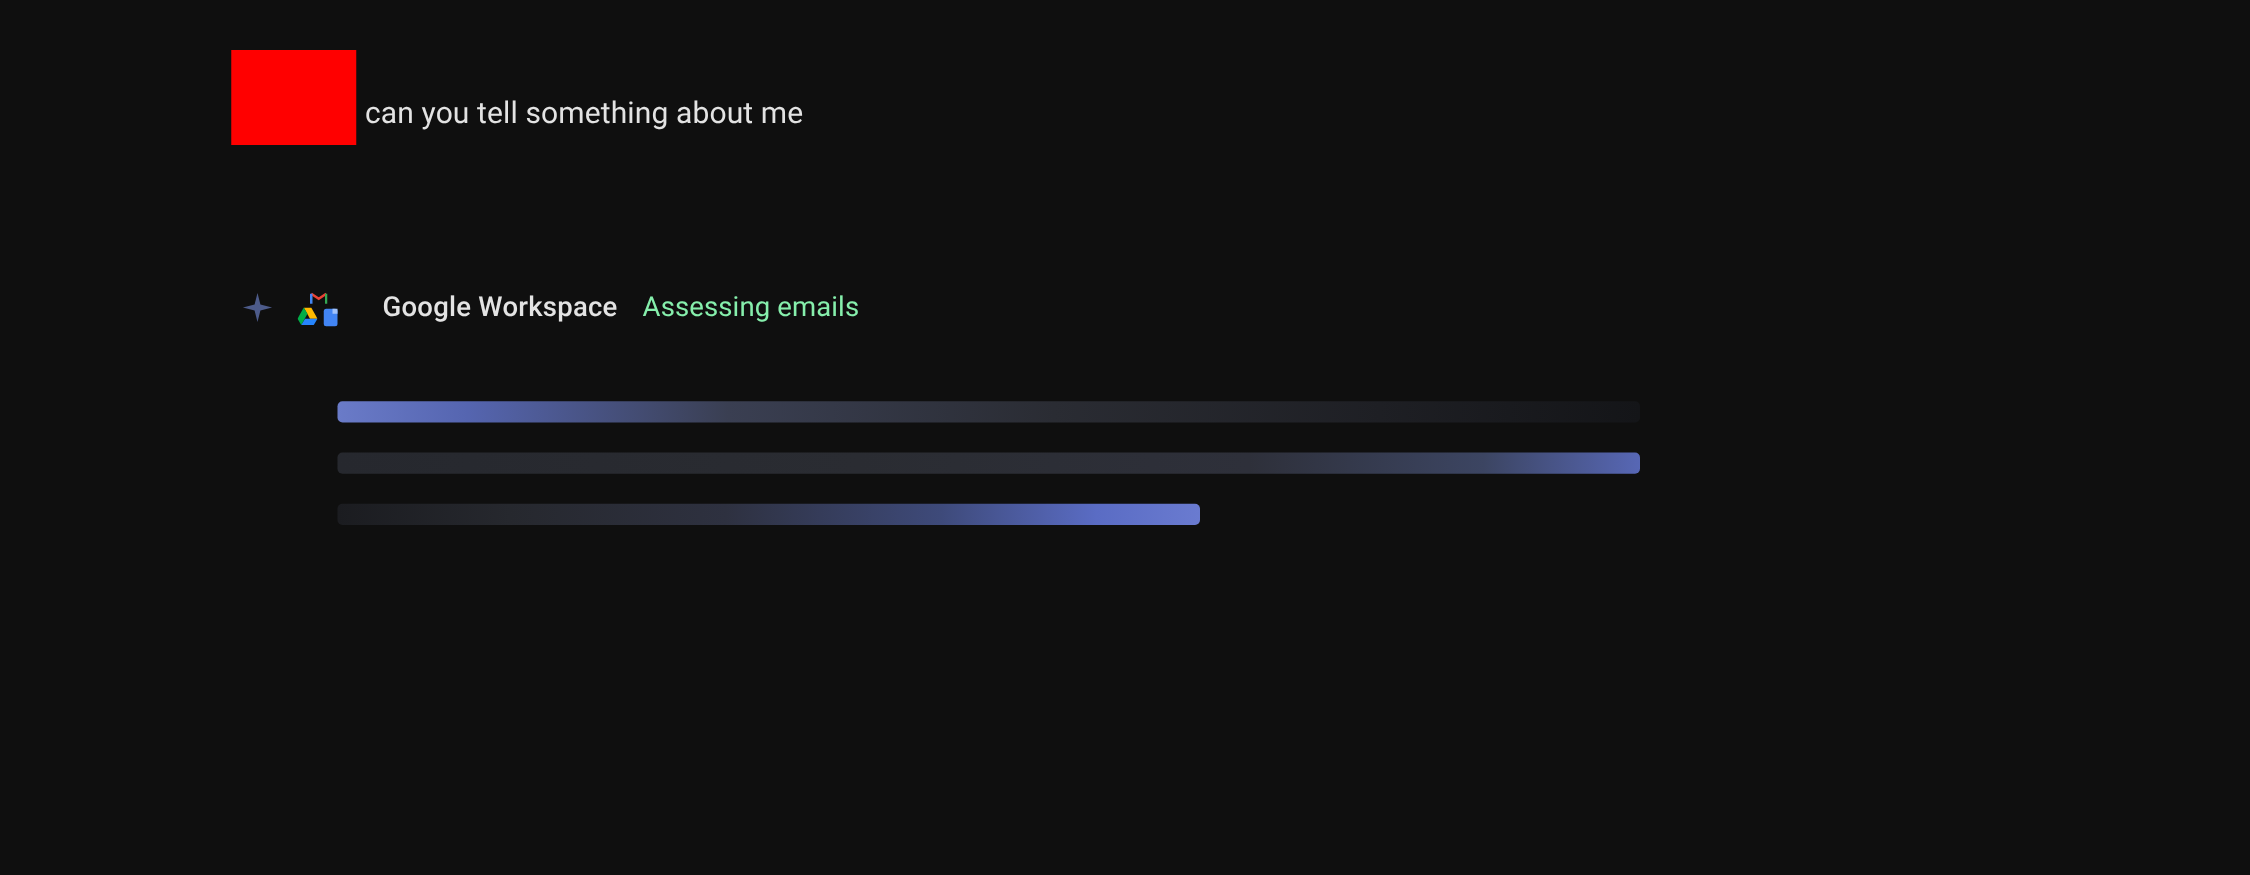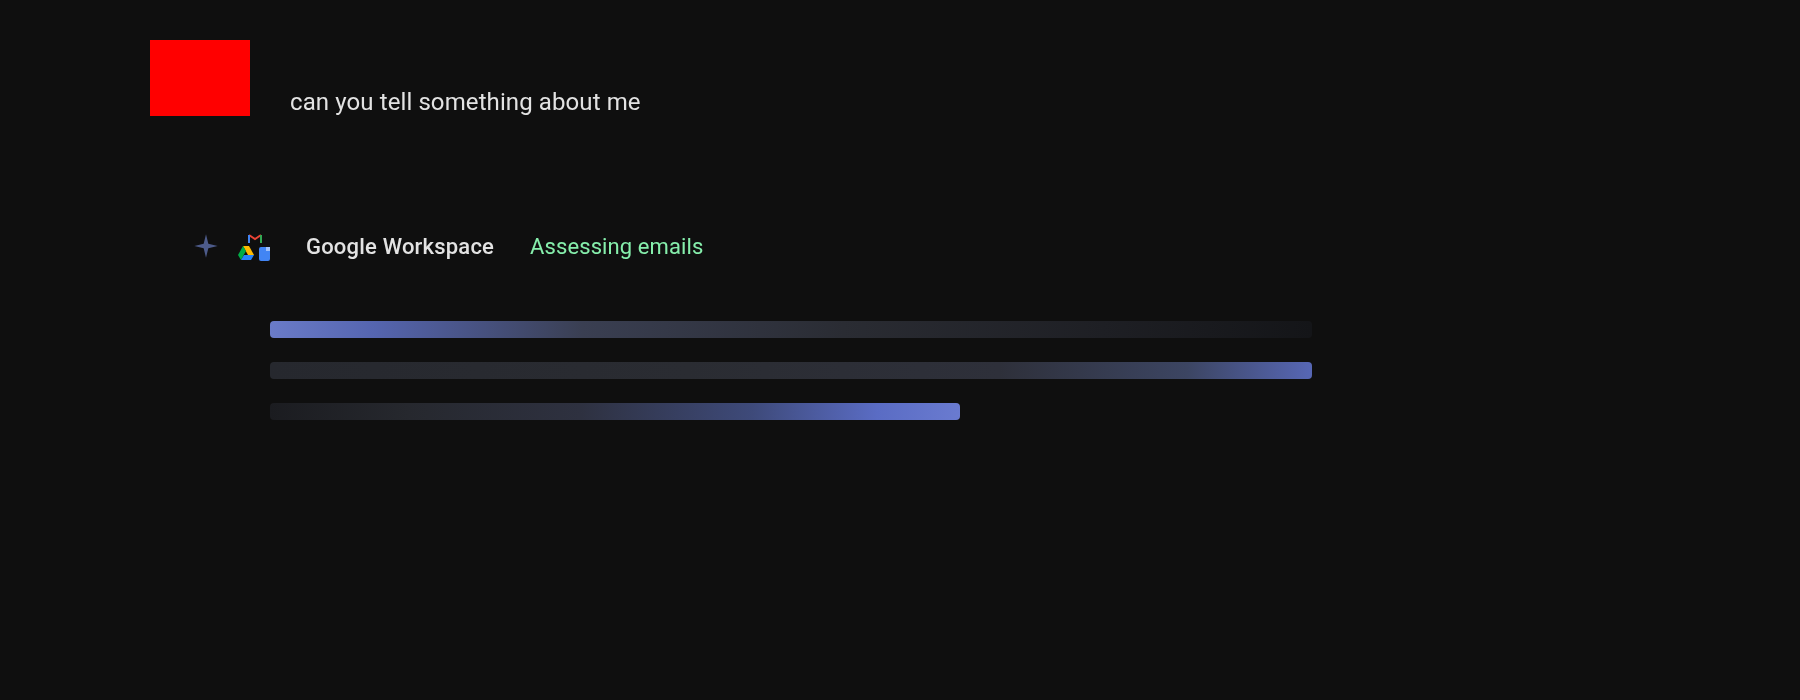--- a/index.html
+++ b/index.html
@@ -16,23 +16,24 @@
       position: relative;
     }
     .container {
       width: 100%;
       height: 100%;
       padding-top: 40px;
       padding-left: 150px;
     }
     .user-row {
       display: flex;
-      align-items: flex-end;
-      gap: 40px;
+      align-items: center;
+      gap: 7px;
       margin-bottom: 115px;
+      margin-left: 35px;
     }
     .user-avatar {
       width: 100px;
       height: 76px;
       background: #ff0000;
       flex-shrink: 0;
     }
     .user-message {
       color: #e3e3e3;
       font-size: 24px;
@@ -55,21 +56,21 @@
     .workspace-icons {
       width: 30px;
       height: 30px;
       position: relative;
       flex-shrink: 0;
       margin-right: 20px;
     }
     .status-line {
       display: flex;
       align-items: center;
-      gap: 36px;
+      gap: 20px;
     }
     .status-title {
       color: #e3e3e3;
       font-size: 22px;
       font-weight: 500;
       letter-spacing: 0.2px;
     }
     .status-detail {
       color: #86efac;
       font-size: 22px;

